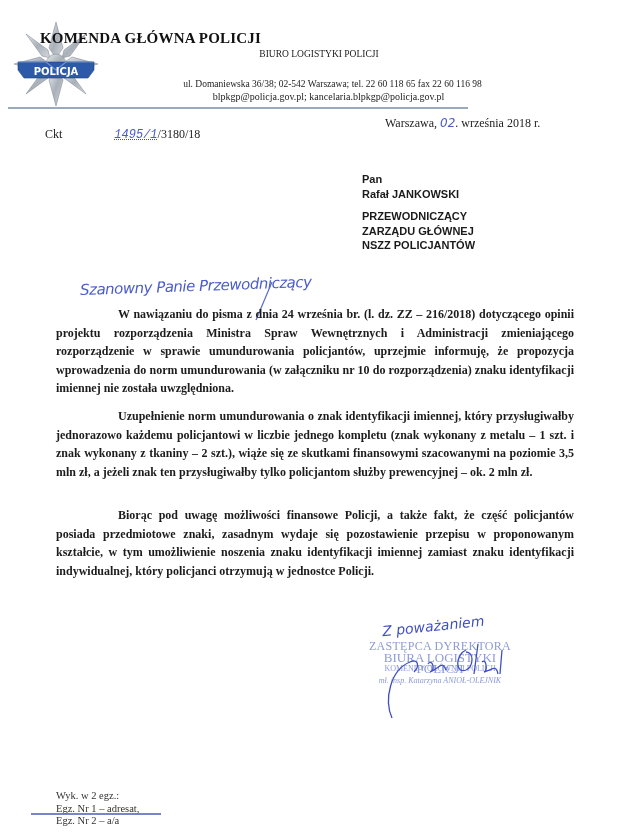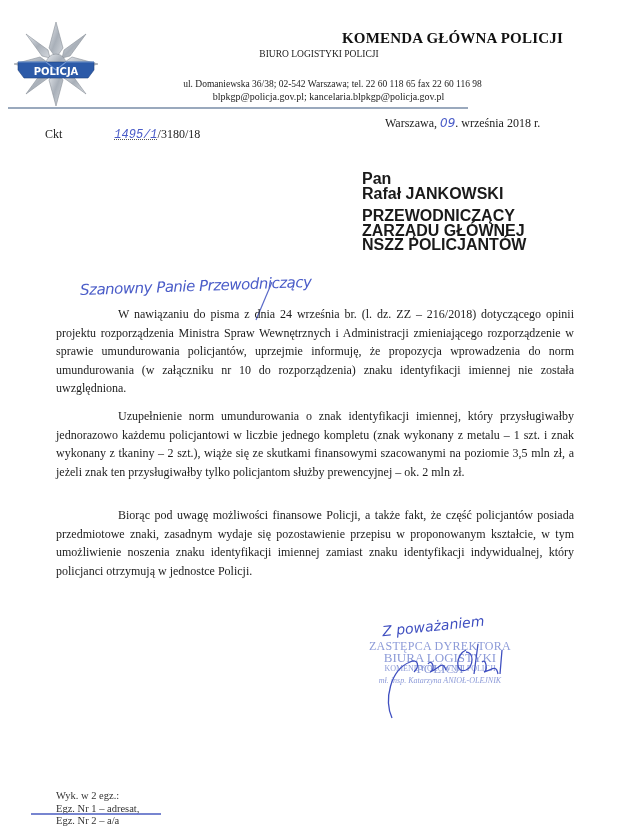--- a/index.html
+++ b/index.html
@@ -4,50 +4,50 @@
 <style>
   html, body { margin: 0; padding: 0; background: #ffffff; }
   body { width: 617px; height: 840px; position: relative; overflow: hidden;
          font-family: "Liberation Serif", serif; color: #1a1a1a; }
   .abs { position: absolute; }
 
   
   .logo { left: 10px; top: 18px; width: 92px; height: 92px; }
 
   
-  .org-title { left: 0; width: 563px; top: 30px; text-align: right; padding-left: 40px; box-sizing: border-box;
+  .org-title { left: 0; width: 563px; top: 30px; text-align: left; padding-left: 40px; box-sizing: border-box;
                font-weight: bold; font-size: 15px; letter-spacing: 0.2px; color: #111; }
   .org-sub { left: 0; width: 617px; top: 49px; text-align: center; padding-left: 21px; box-sizing: border-box;
              font-size: 9.5px; color: #222; }
   .addr1 { left: 0; width: 617px; top: 79px; text-align: center; padding-left: 48px; box-sizing: border-box;
            font-size: 9.5px; color: #222; }
   .addr2 { left: 0; width: 617px; top: 91px; text-align: center; padding-left: 40px; box-sizing: border-box;
            font-size: 10px; color: #222; }
   .rule { left: 8px; top: 107px; width: 460px; height: 2px; background: #9aa9bd; }
 
   
   .ref { left: 45px; top: 127px; font-size: 12px; color: #222; white-space: nowrap; }
   .ref .hand { font-family: Liberation Mono, monospace; font-style: italic; color: #4a5cc8; font-size: 12px;
                text-decoration: underline dotted #555; margin-left: 40px; }
   .date { left: 385px; top: 116px; font-size: 12px; color: #222; white-space: nowrap; }
   .date .hand { font-family: "DejaVu Sans", sans-serif; font-style: italic; color: #4a5cc8; font-size: 12px; }
 
   
-  .addressee { left: 362px; top: 172px; font-family: "Liberation Sans", sans-serif; font-size: 16px;
+  .addressee { left: 362px; top: 172px; font-family: "Liberation Sans", sans-serif; font-size: 11px;
                font-weight: bold; color: #1a1a1a; line-height: 14.5px; }
   .addressee .gap { height: 8px; }
 
   
   .salutation { left: 80px; top: 277px; font-family: "DejaVu Sans", sans-serif; font-style: italic;
                 color: #4a5cc8; font-size: 15px; letter-spacing: -0.5px; transform: rotate(-2deg); }
   .salutation-slash { left: 252px; top: 280px; width: 22px; height: 42px; }
 
   
   .body { left: 56px; width: 518px; font-size: 12px; line-height: 18.6px; color: #1c1c1c; text-align: justify; }
-  .body p { margin: 0 0 12px 0; text-indent: 62px; }
+  .body p { margin: 0 0 12px 0; text-indent: 62px; font-weight: bold; }
   .p1 { top: 305px; }
   .p2 { top: 407px; }
   .p3 { top: 506px; }
 
   
   .sig-hand { left: 382px; top: 618px; font-family: "DejaVu Sans", sans-serif; font-style: italic;
               color: #3f4fc0; font-size: 14px; transform: rotate(-6deg); }
   .stamp { left: 360px; width: 160px; text-align: center; font-family: "Liberation Serif", serif;
            color: #8d9bd8; line-height: 11px; }
   .stamp1 { top: 641px; font-size: 12px; letter-spacing: 0.3px; }
@@ -96,21 +96,21 @@
 <div class="abs addr2">blpkgp@policja.gov.pl; kancelaria.blpkgp@policja.gov.pl</div>
 <div class="abs rule"></div>
 
 <div class="abs ref">
   <span>Ckt</span>&nbsp;&nbsp;&nbsp;
   <span class="hand">1495/1</span><span>/3180/18</span>
 </div>
 
 <div class="abs date">
   <span>Warszawa,</span>
-  <span class="hand">09</span><span>. września 2018 r.</span>
+  <span class="hand">02</span><span>. września 2018 r.</span>
 </div>
 
 <div class="abs addressee">
   <div>Pan</div>
   <div>Rafał JANKOWSKI</div>
   <div class="gap"></div>
   <div>PRZEWODNICZĄCY</div>
   <div>ZARZĄDU GŁÓWNEJ</div>
   <div>NSZZ POLICJANTÓW</div>
 </div>

